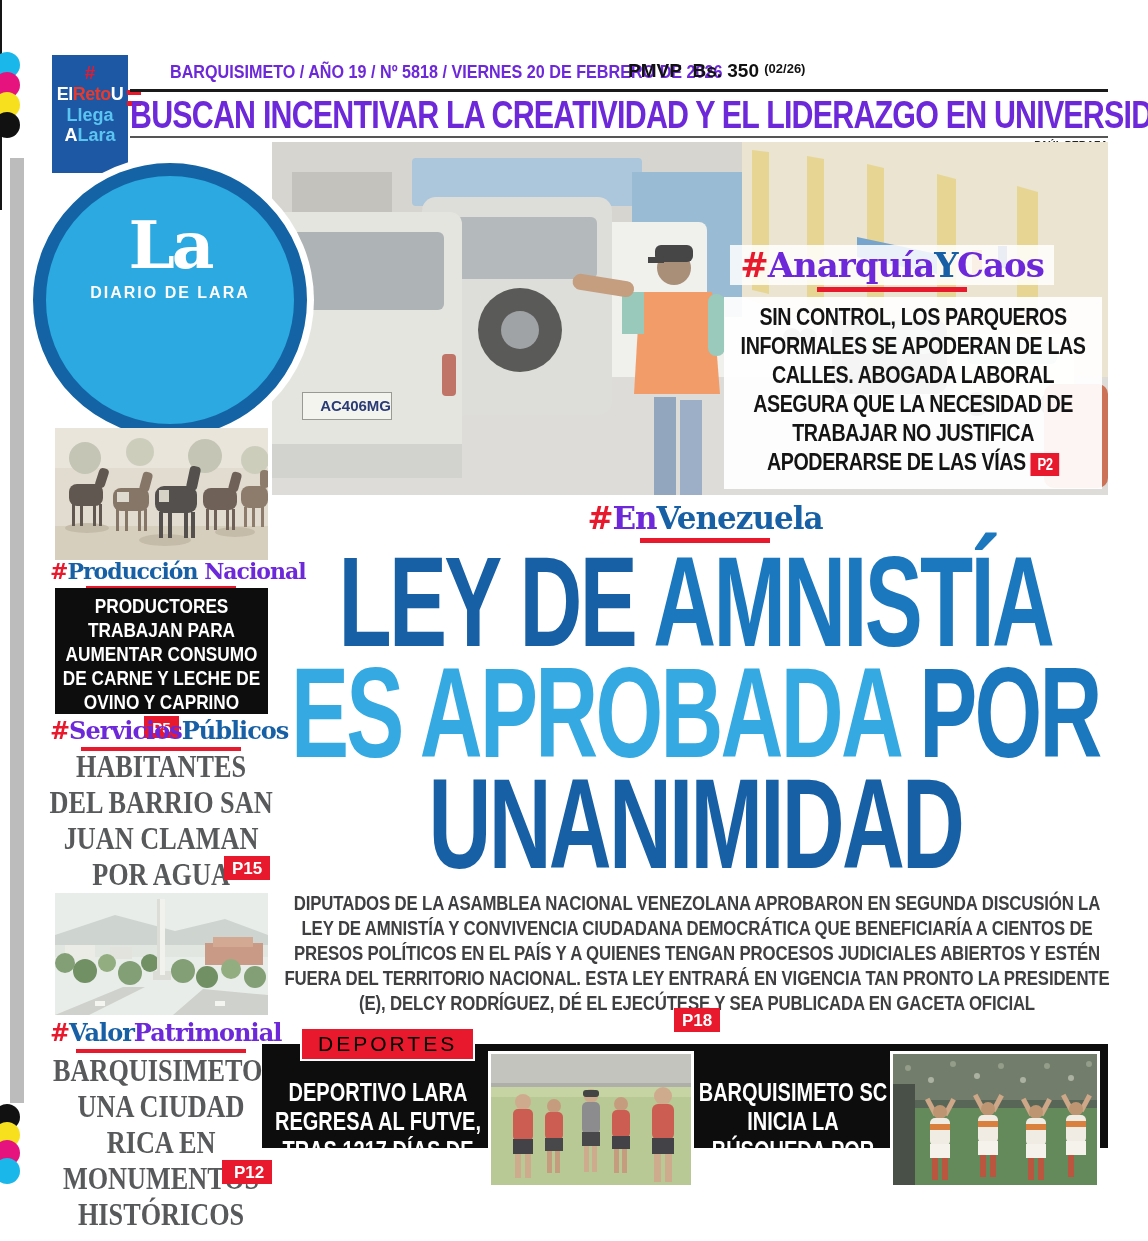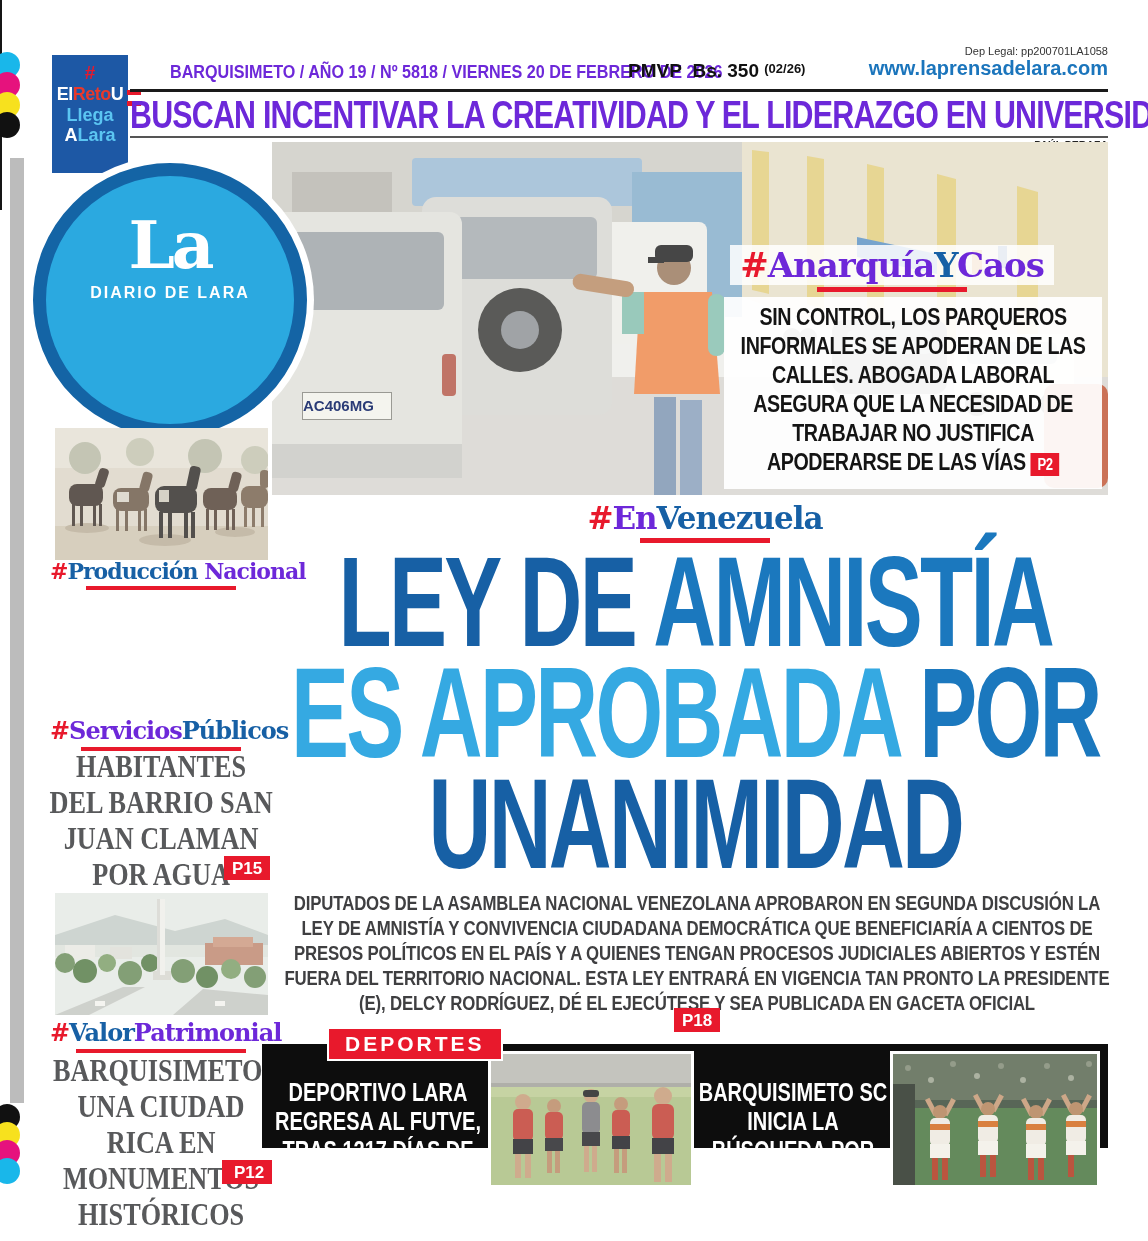--- a/index.html
+++ b/index.html
@@ -51,24 +51,20 @@
   <div class="abs" style="left:127px;top:90px;width:14px;height:5px;background:#E8192C;"></div>
   <div class="abs" style="left:127px;top:101px;width:14px;height:5px;background:#E8192C;"></div>
 
   <div class="abs cyan nowrap" style="left:170px;top:61px;font-weight:bold;font-size:19px;">
     <span class="cnd w117" style="display:inline-block;transform-origin:0 50%;">BARQUISIMETO / AÑO 19 / Nº 5818 / VIERNES 20 DE FEBRERO DE 2026</span>
   </div>
   <div class="abs nowrap" style="left:628px;top:60px;font-weight:bold;font-size:19px;color:#111;">
     <span>PMVP</span>&nbsp;
     <span>Bs. 350</span>
     <span style="font-size:13px;vertical-align:4px;">(02/26)</span>
-  </div>
-  <div class="abs" style="right:40px;top:45px;text-align:right;">
-    <div style="font-size:11px;color:#333;">Dep Legal: pp200701LA1058</div>
-    <div style="font-size:20px;font-weight:bold;color:#1B75BC;">www.laprensadelara.com</div>
   </div>
   <div class="abs" style="left:130px;top:89px;width:978px;height:3px;background:#1a1a1a;"></div>
 
   <div class="abs cyan" style="left:130px;top:94px;width:978px;font-weight:bold;font-size:38px;letter-spacing:-1px;">
     <span class="cnd w125 ctr nowrap">BUSCAN INCENTIVAR LA CREATIVIDAD Y EL LIDERAZGO EN UNIVERSIDADES</span>
   </div>
   <div class="abs" style="left:130px;top:136px;width:978px;height:2px;background:#555;"></div>
   <div class="abs" style="right:40px;top:139px;font-size:10.5px;font-weight:bold;color:#222;">PAÚL PERAZA</div>
 
   <div class="abs photo" style="left:272px;top:142px;width:836px;height:353px;">
@@ -111,21 +107,21 @@
       <circle cx="402" cy="126" r="17" fill="#9A7A5F"></circle>
       <rect x="383" y="103" width="38" height="17" rx="6" fill="#232323"></rect>
       <rect x="376" y="115" width="16" height="6" fill="#232323"></rect>
       <circle cx="520" cy="195" r="9" fill="#6a6a66"></circle>
         <circle cx="536" cy="195" r="9" fill="#6a6a66"></circle>
       <rect x="700" y="108" width="10" height="24" fill="#D98A3C"></rect>
       <rect x="726" y="104" width="9" height="22" fill="#5878A8"></rect>
       <rect width="836" height="353" fill="#FFFFFF" opacity="0.16"></rect>
     </svg>
 
-    <div class="abs" style="left:30px;top:250px;width:88px;height:26px;background:#F4F4EE;border:1px solid #9a9a94;text-align:left;font-weight:bold;font-size:15px;color:#2A3B76;line-height:26px;">AC406MG</div>
+    <div class="abs" style="left:30px;top:250px;width:88px;height:26px;background:#F4F4EE;border:1px solid #9a9a94;text-align:right;font-weight:bold;font-size:15px;color:#2A3B76;line-height:26px;">AC406MG</div>
 
     <div class="abs ctr" style="left:455px;top:103px;width:330px;">
       <div class="hashtag nowrap" style="font-size:34px;background:rgba(255,255,255,0.85);display:inline-block;padding:0 10px;"><span class="red">#</span><span class="cyan">Anarquía</span><span class="bdark">Y</span><span class="cyan">Caos</span></div>
       <div class="redline" style="width:150px;"></div>
     </div>
 
     <div class="abs" style="left:452px;top:155px;width:378px;height:192px;background:rgba(255,255,255,0.93);padding:5px 8px;box-sizing:border-box;">
       <div class="cnd w122 ctr" style="font-weight:bold;font-size:24px;line-height:29px;color:#141414;letter-spacing:-0.5px;">
         <span>SIN CONTROL, LOS PARQUEROS INFORMALES SE APODERAN DE LAS CALLES. ABOGADA LABORAL ASEGURA QUE LA NECESIDAD DE TRABAJAR NO JUSTIFICA APODERARSE DE LAS VÍAS</span>
         <span class="pbadge" style="font-size:16px;">P2</span>
@@ -190,20 +186,24 @@
           <rect x="189" y="79" width="3" height="20"></rect>
           <rect x="197" y="79" width="3" height="20"></rect>
           <rect x="206" y="79" width="3" height="20"></rect>
         </g>
       <rect width="213" height="132" fill="#fff" opacity="0.18"></rect>
     </svg>
   </div>
   <div class="abs ctr nowrap" style="left:50px;top:558px;width:222px;">
     <span class="hashtag" style="font-size:22px;"><span class="red">#</span><span class="bdark">Producción</span> <span class="cyan">Nacional</span></span>
     <div class="redline" style="width:150px;height:4px;"></div>
+  </div>
+  <div class="abs blackbar" style="left:55px;top:588px;width:213px;height:126px;padding:6px 4px 0;box-sizing:border-box;text-align:center;">
+    <div class="cnd w122 ctr" style="font-weight:bold;font-size:21px;line-height:24px;color:#fff;">PRODUCTORES TRABAJAN PARA AUMENTAR CONSUMO DE CARNE Y LECHE DE OVINO Y CAPRINO</div>
+    <span class="pbadge" style="font-size:15px;margin-top:2px;">P5</span>
   </div>
 
   <div class="abs ctr nowrap" style="left:50px;top:716px;width:222px;">
     <span class="hashtag" style="font-size:24px;"><span class="red">#</span><span class="cyan">Servicios</span><span class="bdark">Públicos</span></span>
     <div class="redline" style="width:160px;height:4px;"></div>
   </div>
   <div class="abs serifhead ctr" style="left:48px;top:748px;width:226px;font-size:32px;line-height:36px;">
     <span class="cnd w122 ctr">HABITANTES DEL BARRIO SAN JUAN CLAMAN POR AGUA</span>
   </div>
   <div class="abs" style="left:224px;top:856px;">
@@ -379,15 +379,15 @@
             <rect x="173" y="61" width="20" height="28" rx="5" fill="#EFEBE2"></rect>
             <rect x="173" y="67" width="20" height="6" fill="#D6762F"></rect>
             <rect x="173" y="87" width="20" height="14" fill="#F4F1EA"></rect>
             <rect x="175" y="101" width="6" height="22" fill="#B5472F"></rect>
           </g>
         <rect width="204" height="131" fill="#fff" opacity="0.08"></rect>
       </svg>
     </div>
   </div>
 
-  <div class="abs" style="left:327px;top:1027px;background:#E8192C;border:2px solid #fff;color:#ffffff;font-weight:bold;font-size:21px;letter-spacing:3px;padding:3px 16px;">DEPORTES</div>
+  <div class="abs" style="left:300px;top:1027px;background:#E8192C;border:2px solid #fff;color:#000000;font-weight:normal;font-size:21px;letter-spacing:3px;padding:3px 16px;">DEPORTES</div>
 
 </div>
 
 </body></html>

